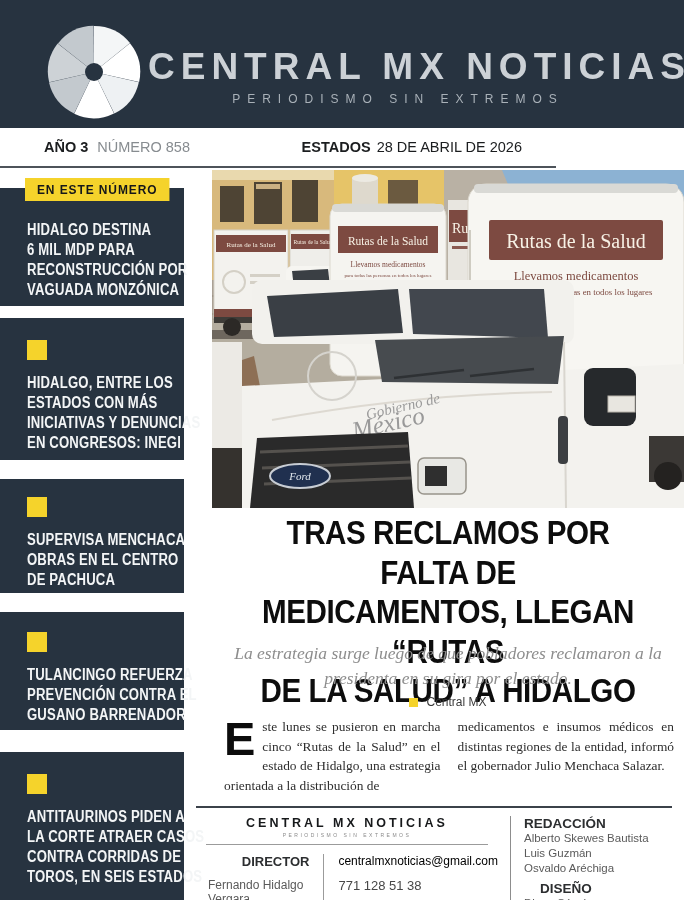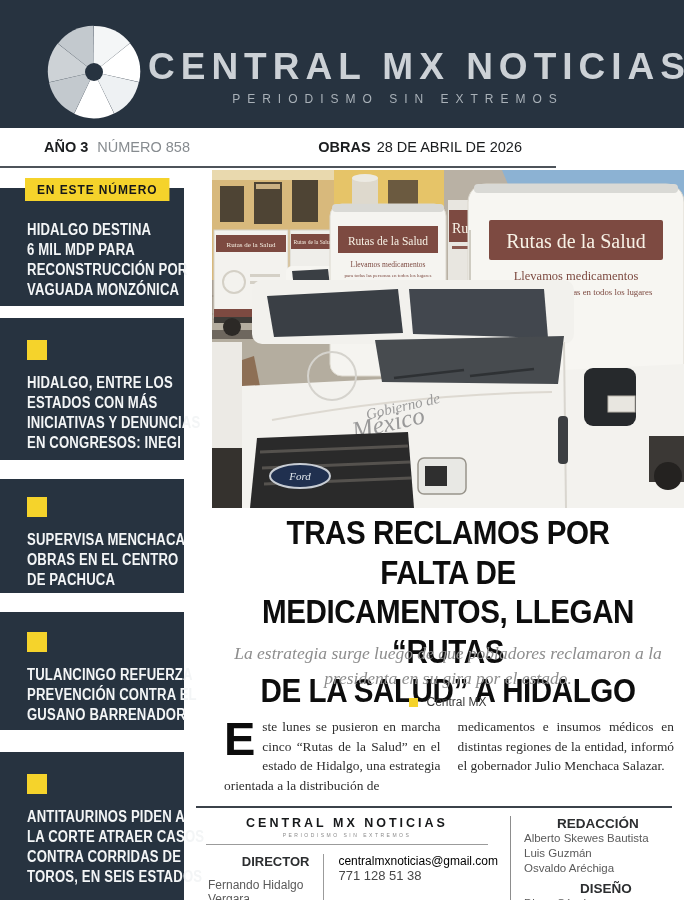--- a/index.html
+++ b/index.html
@@ -59,23 +59,23 @@
   .f-left{width:302px;}
   .f-brand{text-align:center;font-weight:700;font-size:12.5px;letter-spacing:3px;color:#17191b;}
   .f-brandtag{text-align:center;font-size:5px;letter-spacing:2.5px;color:#8a8a8a;margin-top:2px;}
   .f-rule{border:none;border-top:1.5px solid #9b9b9b;margin:6px 10px 9px 10px;}
   .f-row{display:flex;padding-left:12px;}
   .f-dir{width:140px;}
   .f-lab{font-weight:700;font-size:13px;color:#2c2e30;text-align:right;}
   .f-name{font-size:12px;color:#5a5a5a;margin-top:9px;}
   .f-vdiv{border-left:1.5px solid #9b9b9b;margin:0 14px;}
   .f-email{font-size:12px;color:#000000;}
-  .f-phone{font-size:13px;color:#474747;margin-top:0;}
+  .f-phone{font-size:13px;color:#474747;margin-top:10px;}
   .f-right{border-left:1.5px solid #8d8d8d;margin-left:12px;padding-left:13px;flex:1;}
-  .f-rlab{font-weight:700;font-size:13.5px;color:#2c2e30;text-align:center;}
+  .f-rlab{font-weight:700;font-size:13.5px;color:#2c2e30;}
   .f-rname{font-size:11.5px;line-height:15px;color:#5a5a5a;}
   .f-des{margin-top:5px;padding-left:16px;}
 </style>
 </head>
 <body>
 
 <div class="page">
 
   <div class="mast">
     <svg class="logo" viewBox="0 0 100 100">
@@ -92,21 +92,21 @@
     </svg>
     <div class="mast-title">CENTRAL MX NOTICIAS</div>
     <div class="mast-tag">PERIODISMO SIN EXTREMOS</div>
   </div>
 
   <div class="dateline">
     <div class="dl-left">
       <b>AÑO 3</b><span class="dl-issue">NÚMERO 858</span>
     </div>
     <div class="dl-right">
-      <b>OBRAS</b><span>28 DE ABRIL DE 2026</span>
+      <b>ESTADOS</b><span>28 DE ABRIL DE 2026</span>
     </div>
   </div>
 
   <div class="sb-box" style="top:188px;height:118px;">
     <div class="sb-label">EN ESTE NÚMERO</div>
     <div class="sb-text sb-first-text">
       <div>HIDALGO DESTINA</div>
       <div>6 MIL MDP PARA</div>
       <div>RECONSTRUCCIÓN POR</div>
       <div>VAGUADA MONZÓNICA</div>

